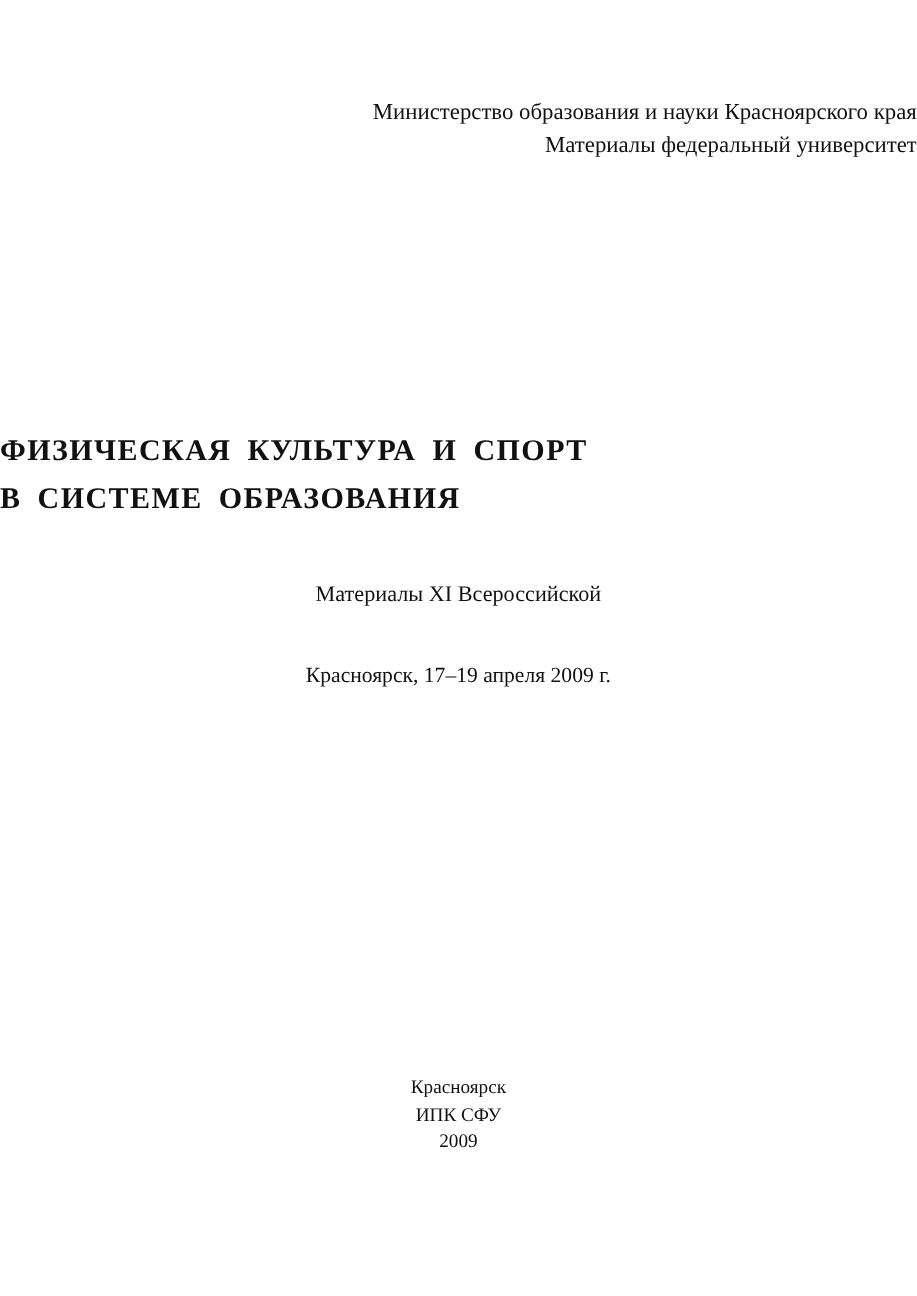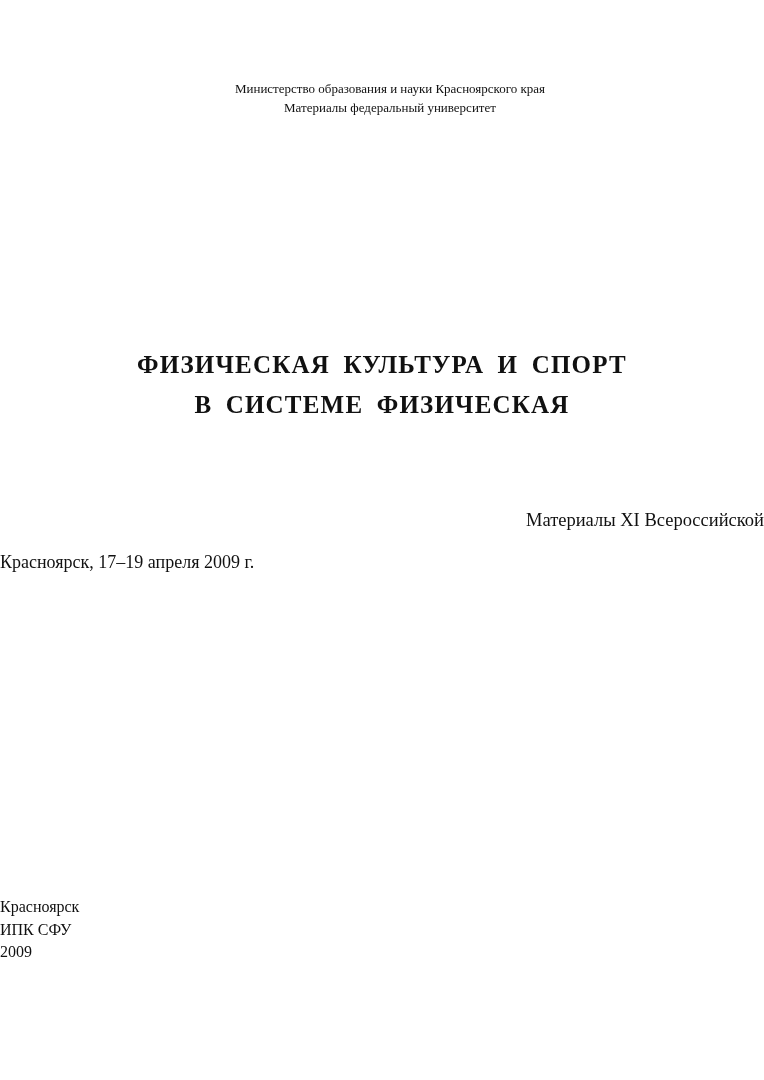--- a/index.html
+++ b/index.html
@@ -15,89 +15,90 @@
     margin: 0 auto;
     overflow: hidden;
     font-family: "Liberation Serif", serif;
     color: #111111;
   }
   .affiliations {
     position: absolute;
     top: 80px;
     left: 0;
     right: 0;
-    text-align: center;
-    font-size: 13px;
+    text-align: right;
+    font-size: 19px;
     line-height: 1.45;
     margin-left: 16px;
   }
   .affiliations .line {
     display: block;
     white-space: nowrap;
   }
   .title-block {
     position: absolute;
-    top: 345px;
+    top: 356px;
     left: 0;
     right: 0;
-    text-align: center;
+    text-align: left;
   }
   .title-line {
     display: block;
     font-size: 25px;
     font-weight: bold;
     letter-spacing: 1.2px;
     line-height: 1.6;
     word-spacing: 6px;
   }
   .subtitle-block {
     position: absolute;
-    top: 506px;
+    top: 482px;
     left: 0;
     right: 0;
-    text-align: right;
+    text-align: center;
     font-size: 18.5px;
     line-height: 1.52;
   }
   .subtitle-block .line {
     display: block;
   }
   .event-place {
     position: absolute;
     top: 552px;
     left: 0;
     right: 0;
-    text-align: left;
+    text-align: center;
     font-size: 18px;
   }
   .imprint {
     position: absolute;
     top: 896px;
     left: 0;
     right: 0;
+    text-align: center;
     font-size: 16px;
     line-height: 1.42;
   }
   .imprint .line {
     display: block;
   }
 </style>
 </head>
 <body>
 
 <div class="page">
 
   <div class="affiliations">
     <span class="line">Министерство образования и науки Красноярского края</span>
     <span class="line">Материалы федеральный университет</span>
   </div>
 
   <div class="title-block">
     <span class="title-line">ФИЗИЧЕСКАЯ КУЛЬТУРА И СПОРТ</span>
-    <span class="title-line">В СИСТЕМЕ ФИЗИЧЕСКАЯ</span>
+    <span class="title-line">В СИСТЕМЕ ОБРАЗОВАНИЯ</span>
   </div>
 
   <div class="subtitle-block">
     <span class="line">Материалы XI Всероссийской</span>
   </div>
 
   <div class="event-place">Красноярск, 17–19 апреля 2009 г.</div>
 
   <div class="imprint">
     <span class="line">Красноярск</span>

